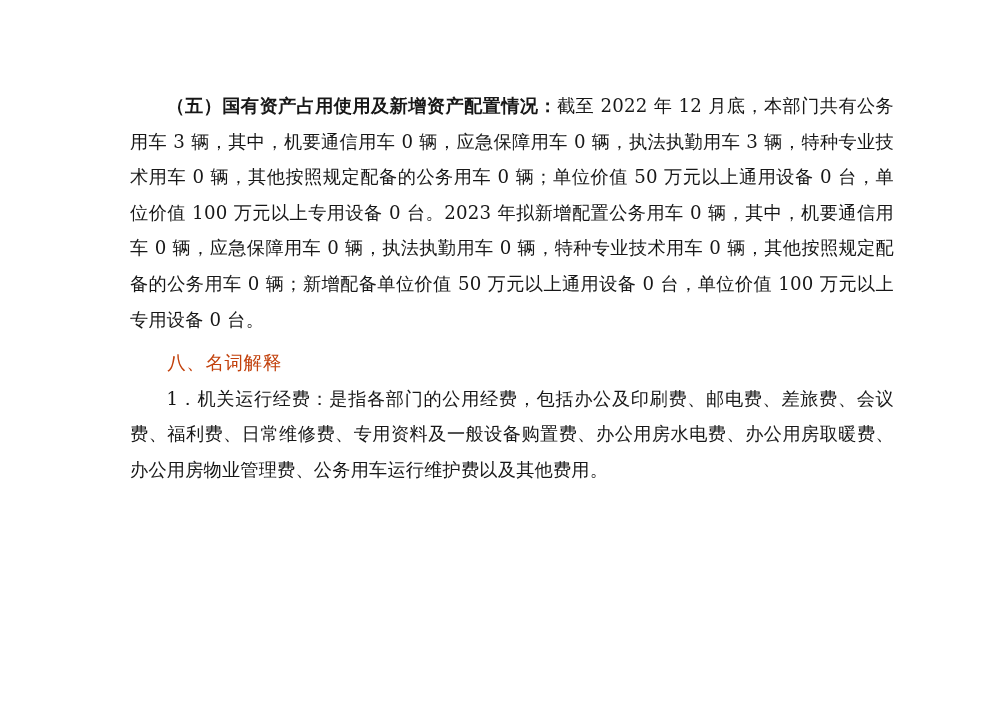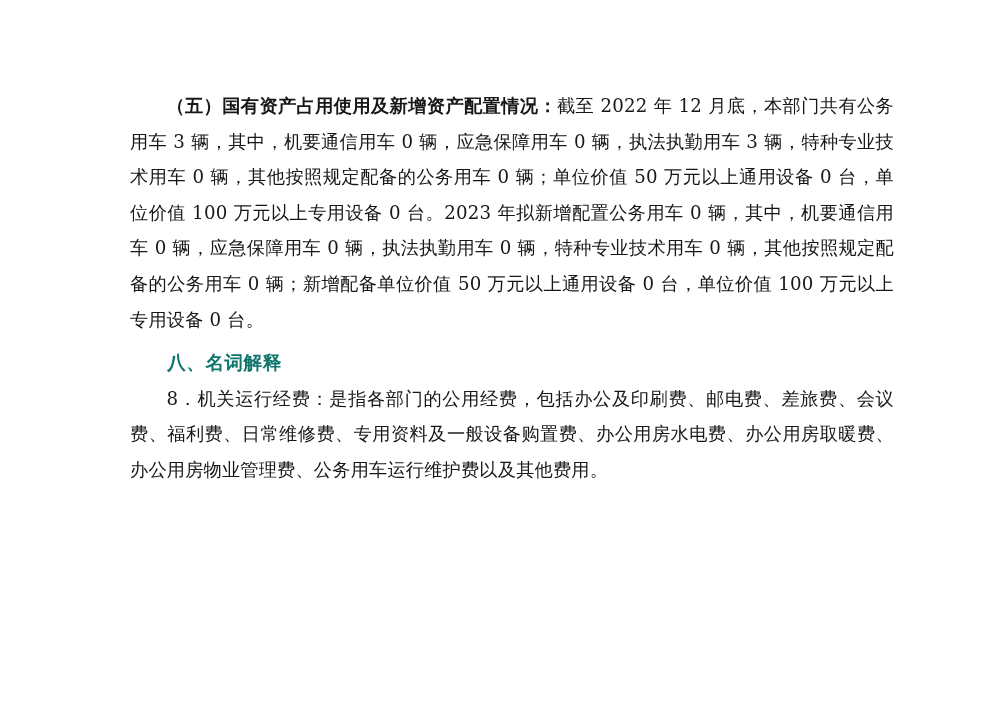--- a/index.html
+++ b/index.html
@@ -38,33 +38,33 @@
   p.indent {
     text-indent: 2em;
   }
   .bold {
     font-weight: bold;
   }
   h2.section-heading {
     margin: 8px 0 0 0;
     font-size: 18.6px;
     line-height: 35.6px;
-    font-weight: bold;
+    font-weight: normal;
     text-indent: 2em;
     letter-spacing: 0.5px;
-    color: #0f766e;
+    color: #c2410c;
   }
 </style>
 </head>
 <body>
 
 <div class="page">
   <div class="doc-body">
 
     <p class="para indent"><span class="bold">（五）国有资产占用使用及新增资产配置情况：</span><span>截至 2022 年 12 月底，本部门共有公务用车 3 辆，其中，机要通信用车 0 辆，应急保障用车 0 辆，执法执勤用车 3 辆，特种专业技术用车 0 辆，其他按照规定配备的公务用车 0 辆；单位价值 50 万元以上通用设备 0 台，单位价值 100 万元以上专用设备 0 台。2023 年拟新增配置公务用车 0 辆，其中，机要通信用车 0 辆，应急保障用车 0 辆，执法执勤用车 0 辆，特种专业技术用车 0 辆，其他按照规定配备的公务用车 0 辆；新增配备单位价值 50 万元以上通用设备 0 台，单位价值 100 万元以上专用设备 0 台。</span></p>
 
 
     <h2 class="section-heading">八、名词解释</h2>
 
-    <p class="para indent">8．机关运行经费：是指各部门的公用经费，包括办公及印刷费、邮电费、差旅费、会议费、福利费、日常维修费、专用资料及一般设备购置费、办公用房水电费、办公用房取暖费、办公用房物业管理费、公务用车运行维护费以及其他费用。</p>
+    <p class="para indent">1．机关运行经费：是指各部门的公用经费，包括办公及印刷费、邮电费、差旅费、会议费、福利费、日常维修费、专用资料及一般设备购置费、办公用房水电费、办公用房取暖费、办公用房物业管理费、公务用车运行维护费以及其他费用。</p>
 
   </div>
 </div>
 
 </body></html>

